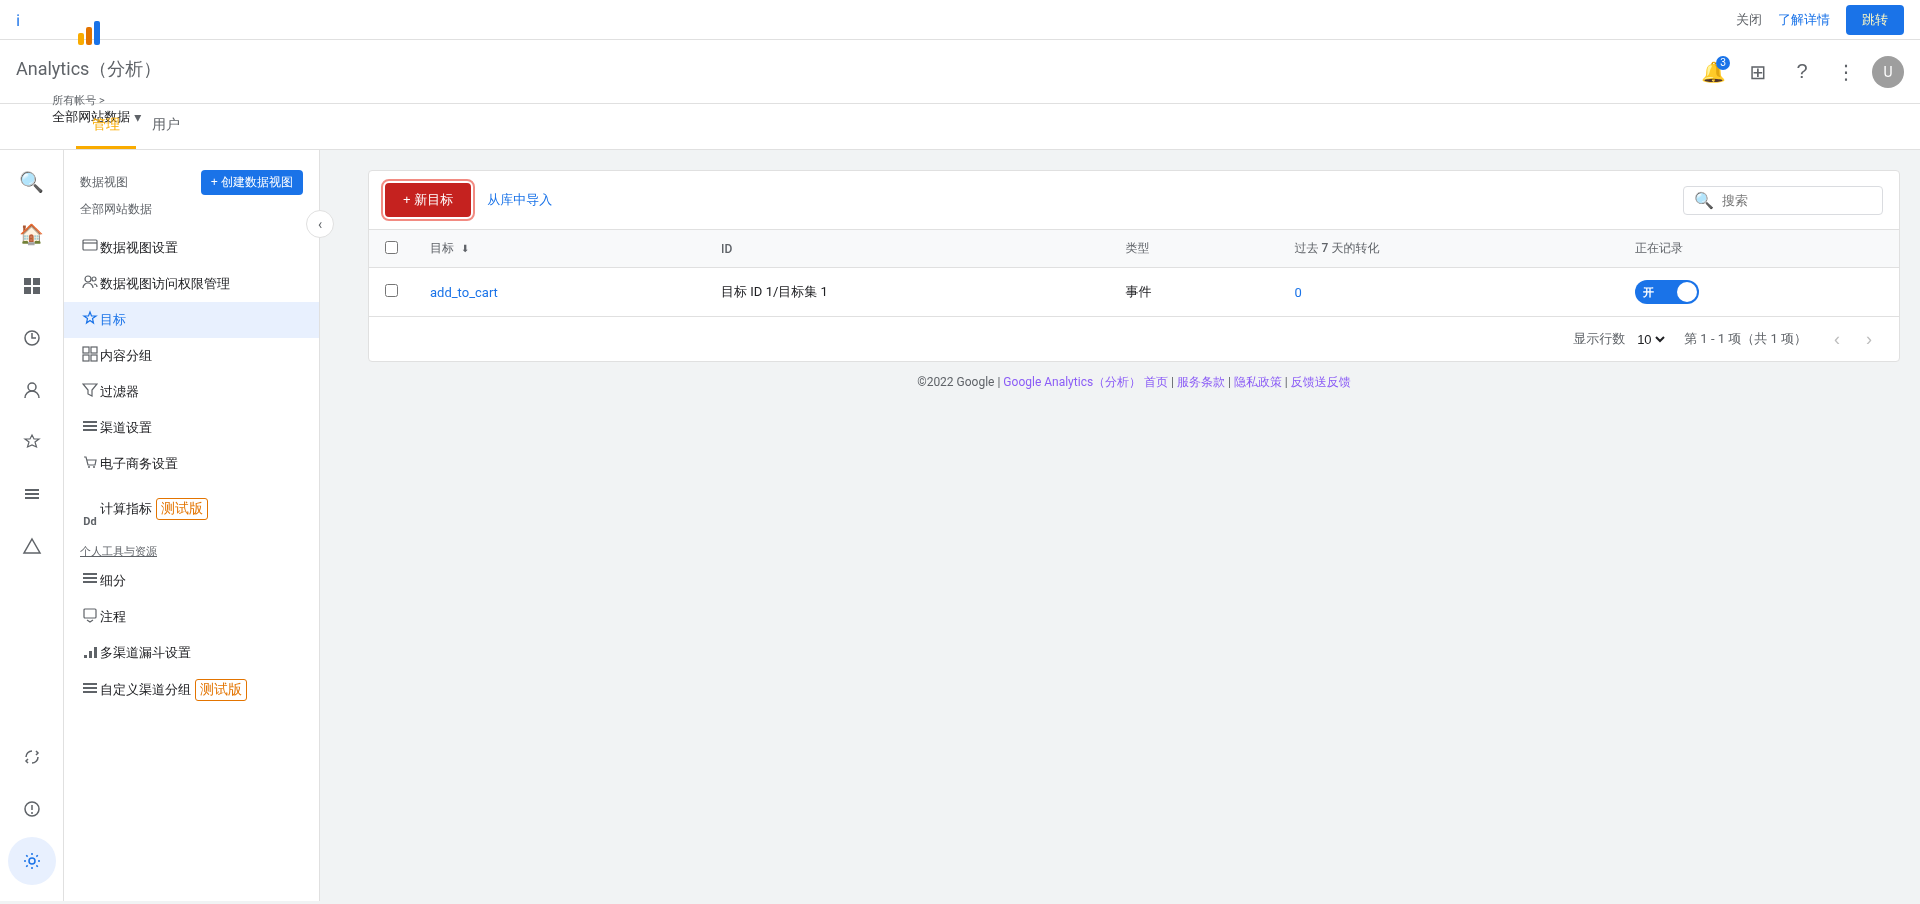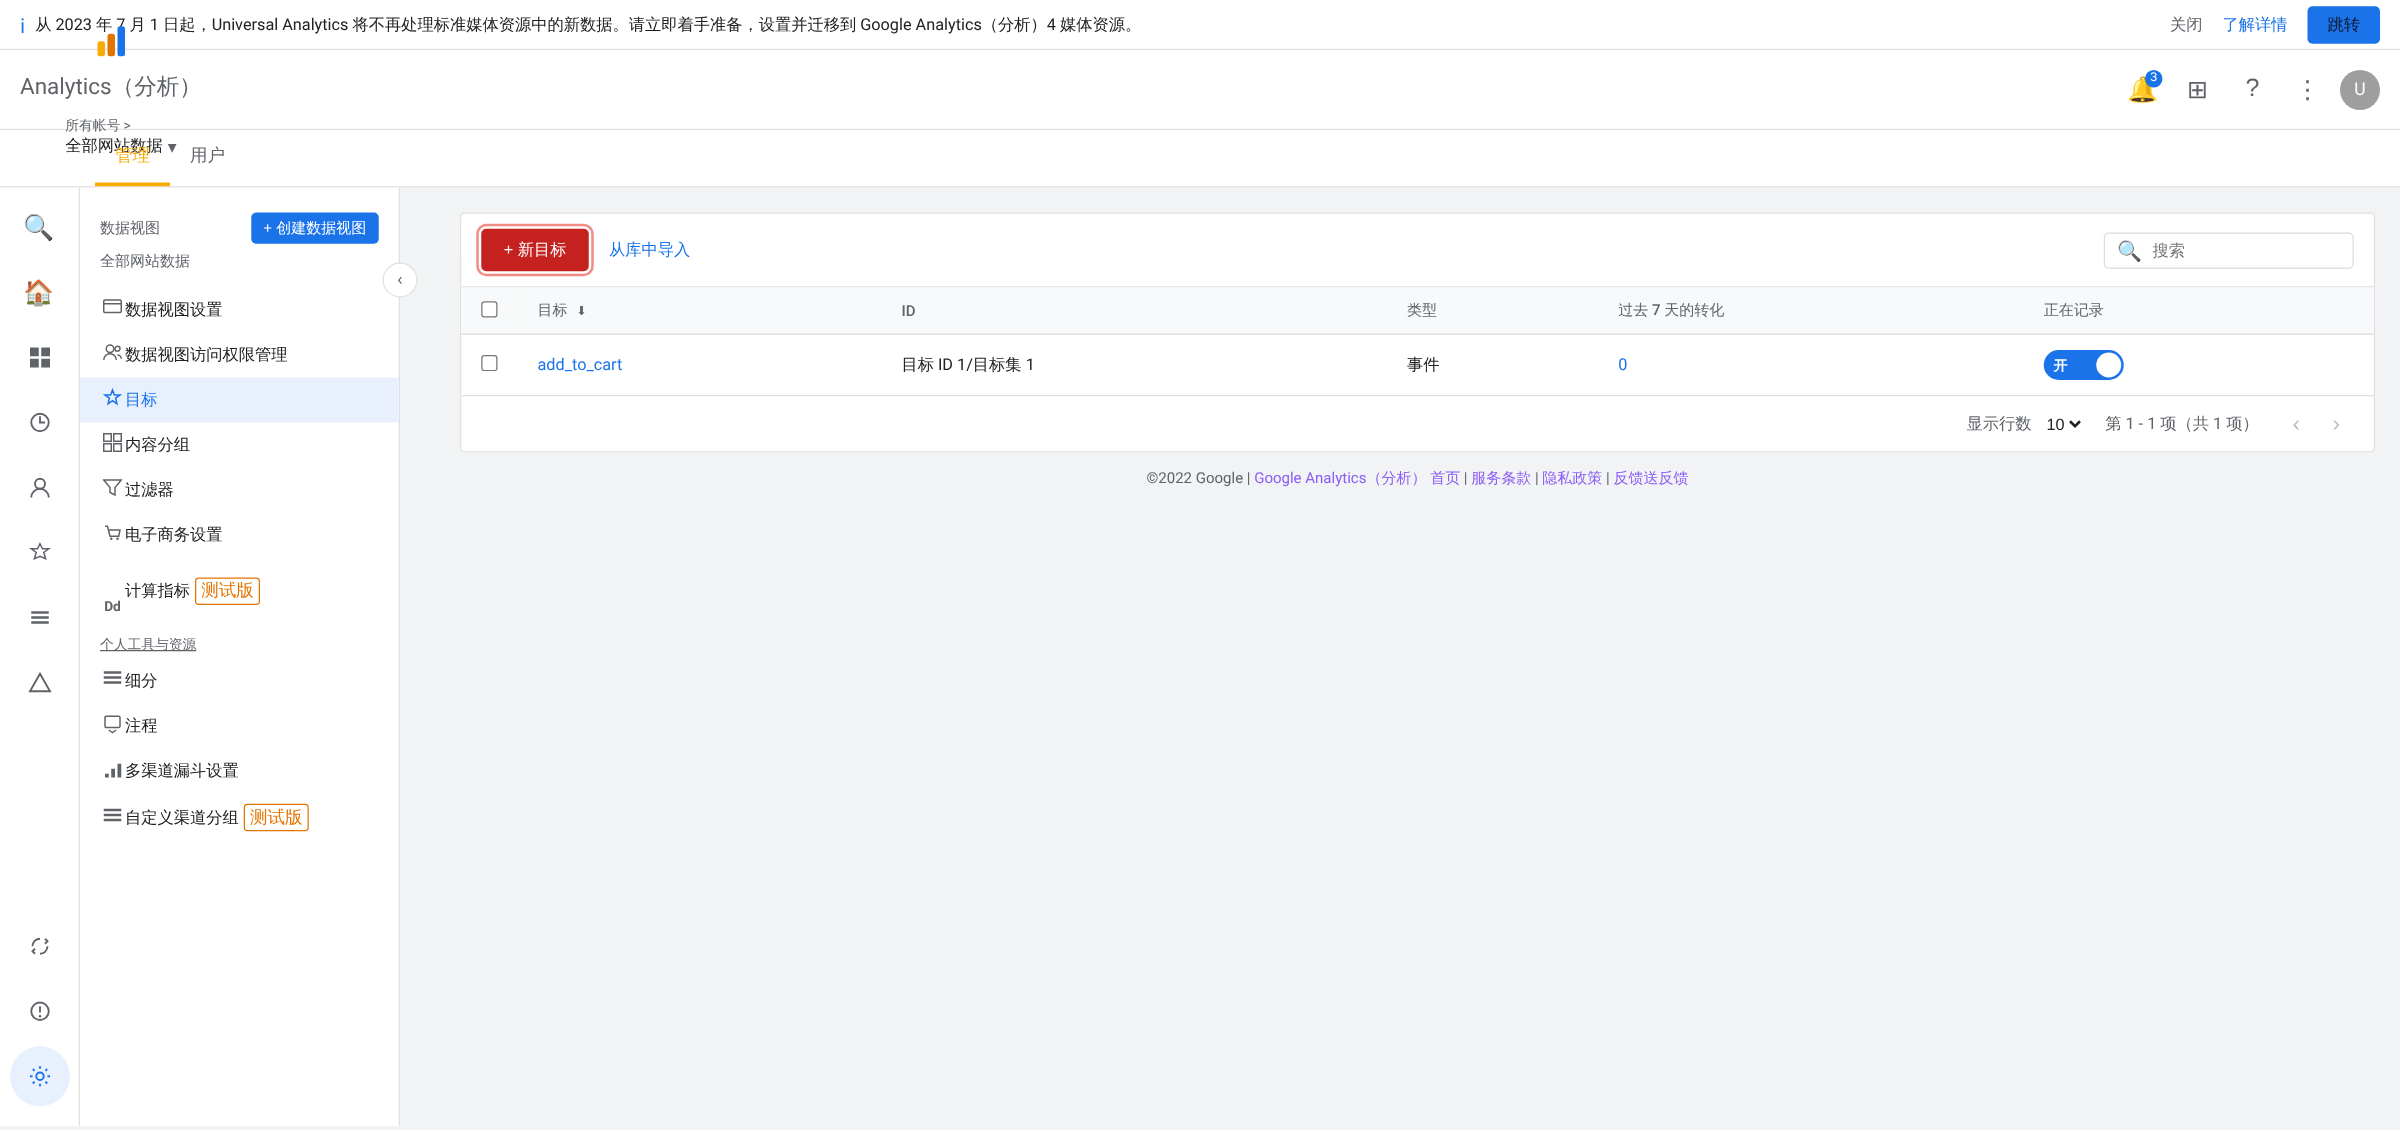--- a/index.html
+++ b/index.html
@@ -15,21 +15,21 @@
       align-items: center;
       justify-content: space-between;
       font-size: 13px;
       color: #202124;
     }
     .top-banner-left { display: flex; align-items: center; gap: 8px; }
     .top-banner-right { display: flex; align-items: center; gap: 16px; }
     .top-banner-info-icon { color: #1a73e8; font-size: 16px; }
     .btn-close { background: none; border: none; cursor: pointer; color: #5f6368; font-size: 13px; }
     .btn-learn { background: none; border: none; cursor: pointer; color: #1a73e8; font-size: 13px; }
-    .btn-switch { background: #1a73e8; color: #0f172a; border: none; border-radius: 4px; padding: 6px 16px; font-size: 13px; cursor: pointer; font-weight: 500; }
+    .btn-switch { background: #1a73e8; color: #fef9c3; border: none; border-radius: 4px; padding: 6px 16px; font-size: 13px; cursor: pointer; font-weight: 500; }
 
     
     .app-header {
       background: #fff;
       border-bottom: 1px solid #e0e0e0;
       height: 64px;
       display: flex;
       align-items: center;
       padding: 0 16px;
       justify-content: space-between;
@@ -327,21 +327,20 @@
       position: relative;
       display: flex;
     }
   </style>
 </head>
 <body>
 
 <div class="top-banner">
   <div class="top-banner-left">
     <span class="top-banner-info-icon">ℹ</span>
-    <span>从 2023 年 7 月 1 日起，Universal Analytics 将不再处理标准媒体资源中的新数据。请立即着手准备，设置并迁移到 Google Analytics（分析）4 媒体资源。</span>
   </div>
   <div class="top-banner-right">
     <button class="btn-close">关闭</button>
     <button class="btn-learn">了解详情</button>
     <button class="btn-switch">跳转</button>
   </div>
 </div>
 
 <div class="app-header">
   <div class="header-left">
@@ -496,20 +495,30 @@
         <span class="nav-icon">
           <svg width="16" height="16" viewBox="0 0 16 16" fill="none">
               <polygon points="1,2 15,2 10,8 10,14 6,12 6,8" stroke="#5f6368" stroke-width="1.2" fill="none"></polygon>
             </svg>
         </span>
         <span>过滤器</span>
       </div>
       <div class="side-nav-item">
         <span class="nav-icon">
           <svg width="16" height="16" viewBox="0 0 16 16" fill="none">
+              <rect x="1" y="3" width="14" height="2" fill="#5f6368"></rect>
+              <rect x="1" y="7" width="14" height="2" fill="#5f6368"></rect>
+              <rect x="1" y="11" width="14" height="2" fill="#5f6368"></rect>
+            </svg>
+        </span>
+        <span>渠道设置</span>
+      </div>
+      <div class="side-nav-item">
+        <span class="nav-icon">
+          <svg width="16" height="16" viewBox="0 0 16 16" fill="none">
               <path d="M2 3h2l2 8h7l1-5H5" stroke="#5f6368" stroke-width="1.2" fill="none"></path>
               <circle cx="7" cy="13" r="1" fill="#5f6368"></circle>
               <circle cx="12" cy="13" r="1" fill="#5f6368"></circle>
             </svg>
         </span>
         <span>电子商务设置</span>
       </div>
       <div class="side-nav-item">
         <span class="nav-icon" style="font-size:11px; color:#5f6368; font-weight:700;margin-top:25px;">Dd</span>
         <span>计算指标</span>

